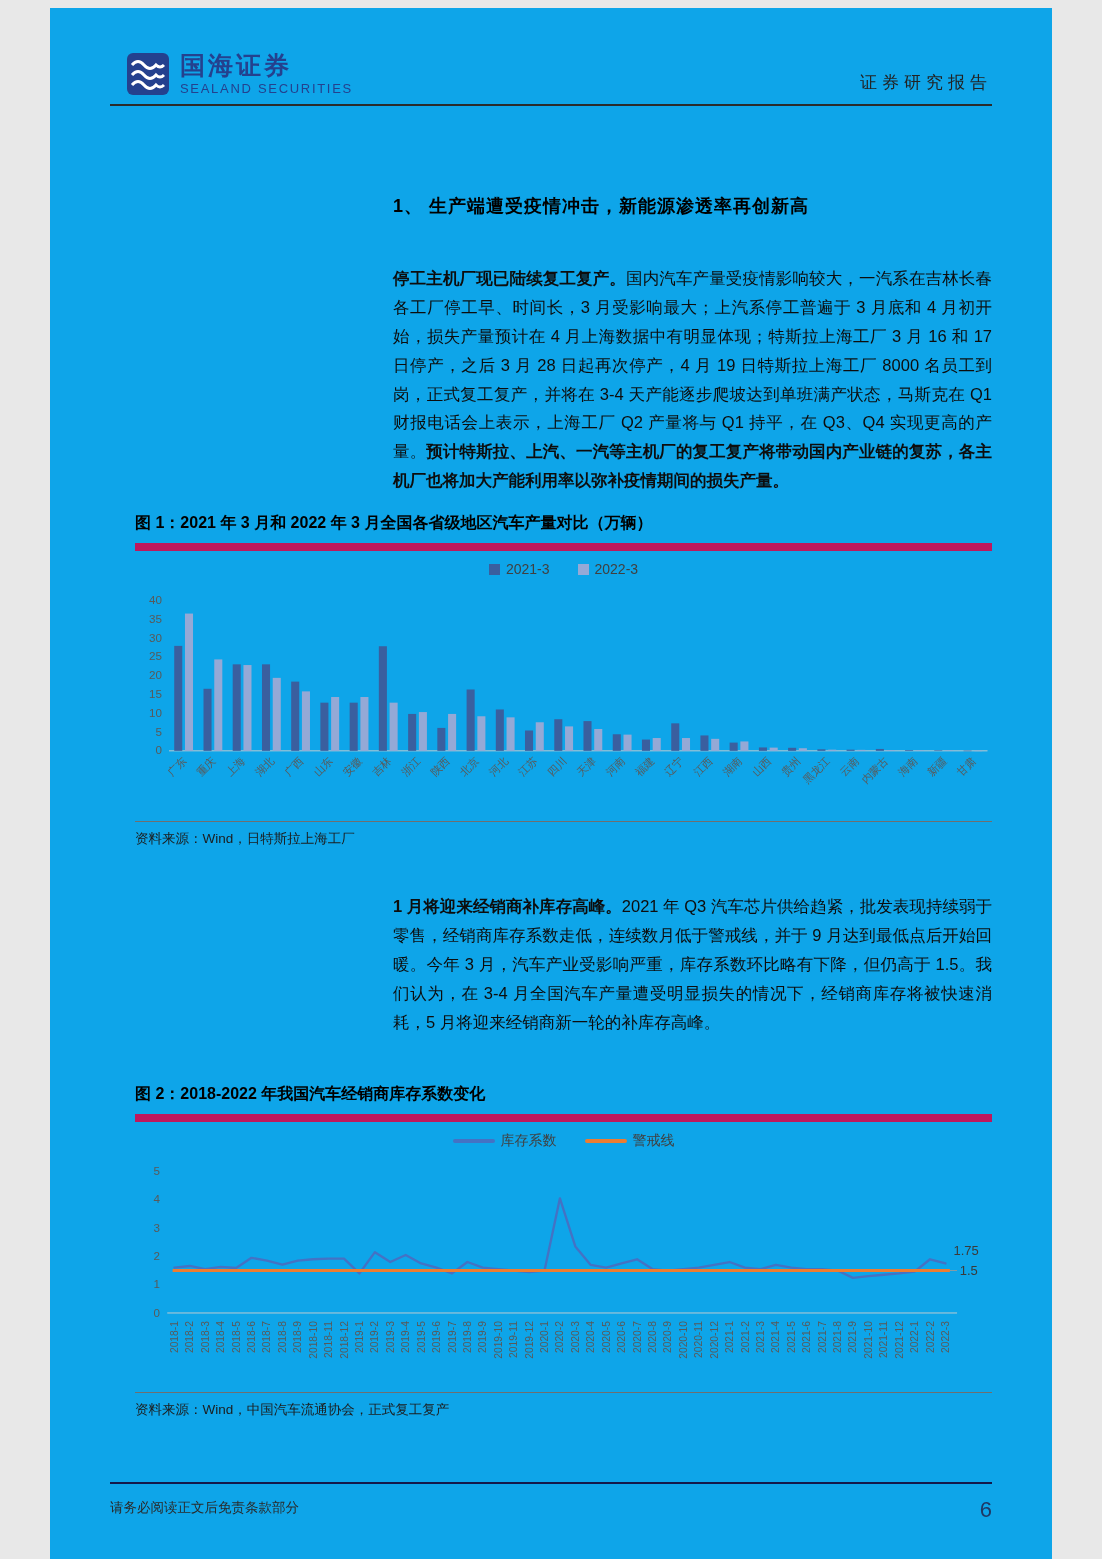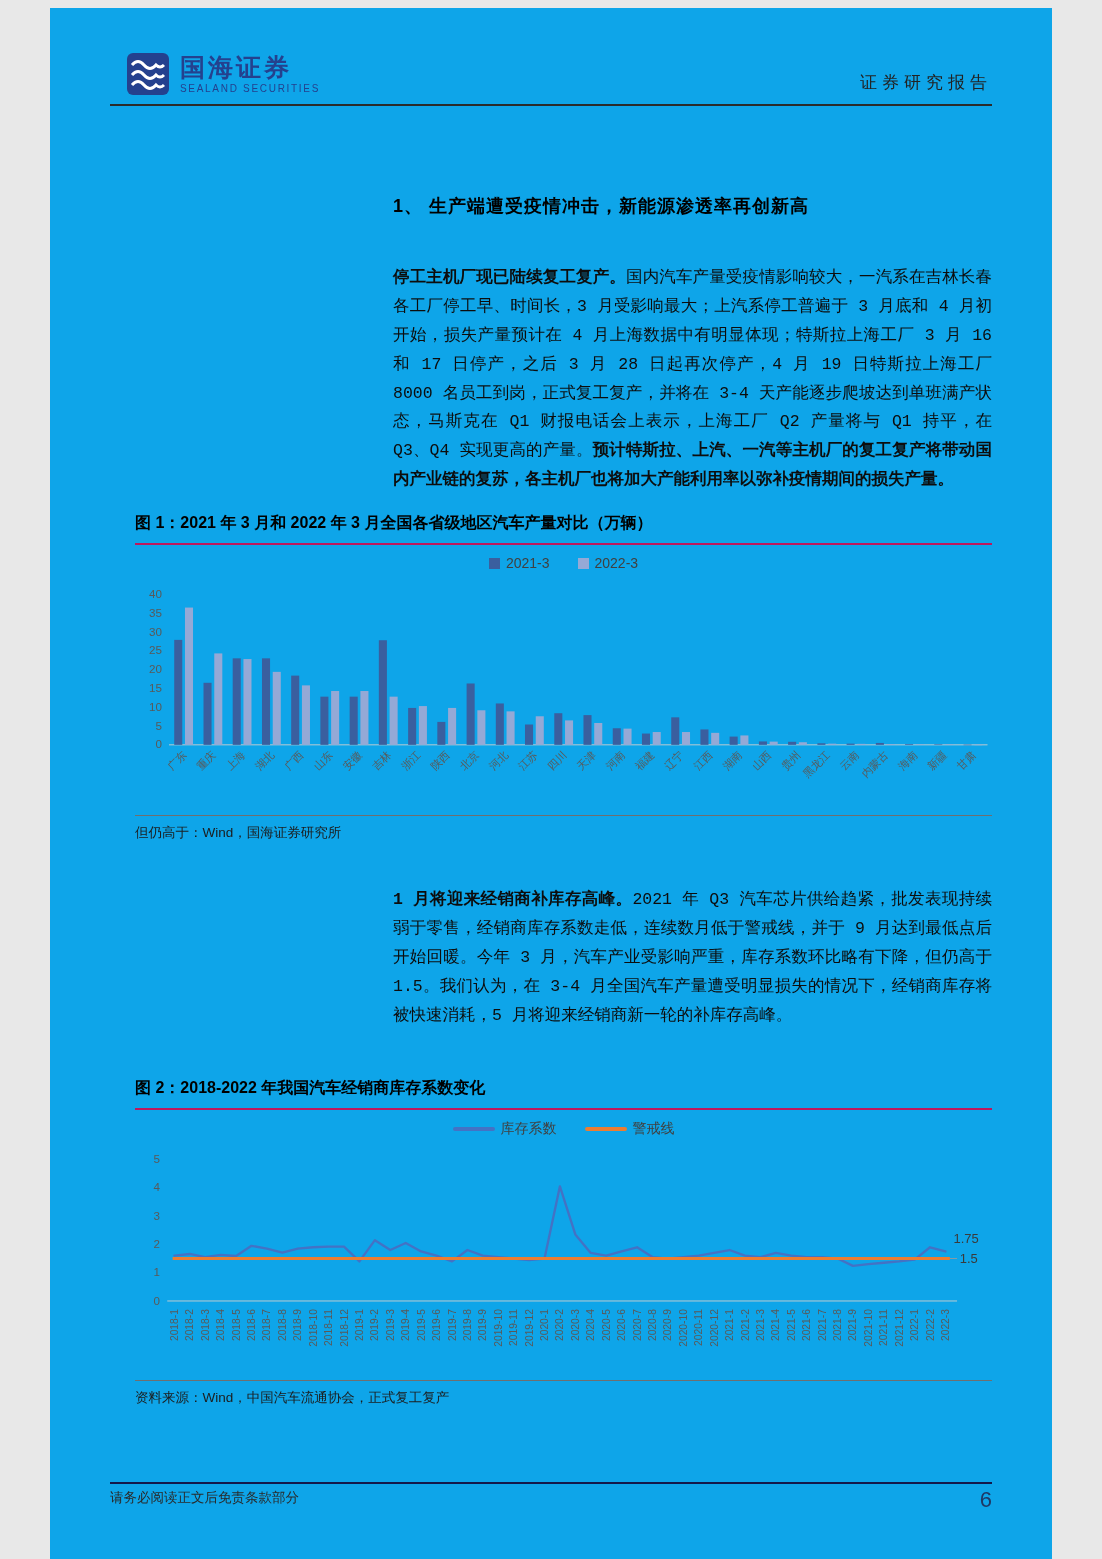--- a/index.html
+++ b/index.html
@@ -5,43 +5,43 @@
   html,body{margin:0;padding:0;background:#e8e8e8;}
   .page{position:relative;width:1002px;height:1559px;margin:8px auto;background:#0ea5e9;
         font-family:"Liberation Sans",sans-serif;color:#111;overflow:hidden;}
   .inner{padding:0 60px;}
 
   
   header{display:flex;justify-content:space-between;align-items:flex-end;
          padding:44px 0 8px;border-bottom:2px solid #2b2b2b;}
   .brand{display:flex;align-items:center;gap:10px;margin-left:16px;}
   .brand-cn{font-size:25px;font-weight:bold;color:#24418e;letter-spacing:3px;line-height:1;}
-  .brand-en{font-size:10px;color:#24418e;letter-spacing:1.7px;margin-top:3px;}
+  .brand-en{font-size:13px;color:#24418e;letter-spacing:1.7px;margin-top:3px;}
   .report-label{font-family:"Liberation Serif",serif;font-size:17px;letter-spacing:5px;
                 color:#222;padding-bottom:2px;}
 
   main{padding-left:25px;}
   .section-title{margin:88px 0 0 258px;font-size:18px;font-weight:bold;color:#000;letter-spacing:1px;}
-  .para{margin:46px 0 0 258px;font-size:16.5px;line-height:1.75;text-align:justify;color:#0d0d0d;font-family:Liberation Mono, monospace;}
+  .para{margin:46px 0 0 258px;font-size:16.5px;line-height:1.75;text-align:justify;color:#0d0d0d;}
   .para b{font-weight:bold;}
   .para2{margin-top:44px;}
 
   .figure{margin-top:18px;}
   .figure2{margin-top:48px;}
-  .fig-title{font-size:16px;font-weight:bold;margin:0;padding-bottom:9px;border-bottom:2px solid #be185d;color:#000;}
+  .fig-title{font-size:16px;font-weight:bold;margin:0;padding-bottom:9px;border-bottom:8px solid #be185d;color:#000;}
   .legend{display:flex;justify-content:center;align-items:center;gap:28px;margin-top:10px;}
   .legend-item{display:flex;align-items:center;gap:6px;font-size:14px;color:#404040;}
   .sw-sq{width:11px;height:11px;display:inline-block;}
   .sw-line{width:42px;height:4px;border-radius:2px;display:inline-block;}
   .chart{margin-top:2px;}
   .chart svg{display:block;}
   .source{margin-top:4px;border-top:1px solid #6f6f6f;padding-top:8px;font-size:13.5px;color:#1c1c1c;}
 
   footer{position:absolute;left:60px;right:60px;top:1474px;border-top:2px solid #14194a;
-         display:flex;justify-content:space-between;align-items:flex-start;padding-top:5px;}
+         display:flex;justify-content:space-between;align-items:flex-start;padding-top:15px;}
   .disclaimer{font-size:13.5px;color:#2a2a2a;}
   .pageno{font-size:22px;color:#1F3864;line-height:1;}
 </style>
 </head>
 <body>
 
 <div class="page">
   <div class="inner">
 
     <header>
@@ -168,21 +168,21 @@
               <rect x="871.9" y="177.4" width="9" height="0.6" fill="#95A9D6"></rect>
               <text x="874.3928571428572" y="190" text-anchor="end" font-size="12" fill="#595959" transform="rotate(-45 874.3928571428572 190)">海南</text>
               <rect x="892.5" y="177.4" width="9" height="0.6" fill="#3A5F9F"></rect>
               <rect x="904.5" y="177.6" width="9" height="0.6" fill="#95A9D6"></rect>
               <text x="907.0357142857143" y="190" text-anchor="end" font-size="12" fill="#595959" transform="rotate(-45 907.0357142857143 190)">新疆</text>
               <rect x="925.2" y="177.8" width="9" height="0.6" fill="#3A5F9F"></rect>
               <rect x="937.2" y="177.8" width="9" height="0.6" fill="#95A9D6"></rect>
               <text x="939.6785714285716" y="190" text-anchor="end" font-size="12" fill="#595959" transform="rotate(-45 939.6785714285716 190)">甘肃</text>
             </svg>
           </div>
-        <div class="source">但仍高于：Wind，国海证券研究所</div>
+        <div class="source">资料来源：Wind，日特斯拉上海工厂</div>
       </section>
 
       <p class="para para2"><b>1 月将迎来经销商补库存高峰。</b><span>2021 年 Q3 汽车芯片供给趋紧，批发表现持续弱于零售，经销商库存系数走低，连续数月低于警戒线，并于 9 月达到最低点后开始回暖。今年 3 月，汽车产业受影响严重，库存系数环比略有下降，但仍高于 1.5。我们认为，在 3-4 月全国汽车产量遭受明显损失的情况下，经销商库存将被快速消耗，5 月将迎来经销商新一轮的补库存高峰。</span></p>
 
       <section class="figure figure2">
         <h2 class="fig-title">图 2：2018-2022 年我国汽车经销商库存系数变化</h2>
         <div class="legend" id="fig2-legend">
             <div class="legend-item">
               <span class="sw-line" style="background: rgb(68, 114, 196);"></span>
               <span>库存系数</span>

